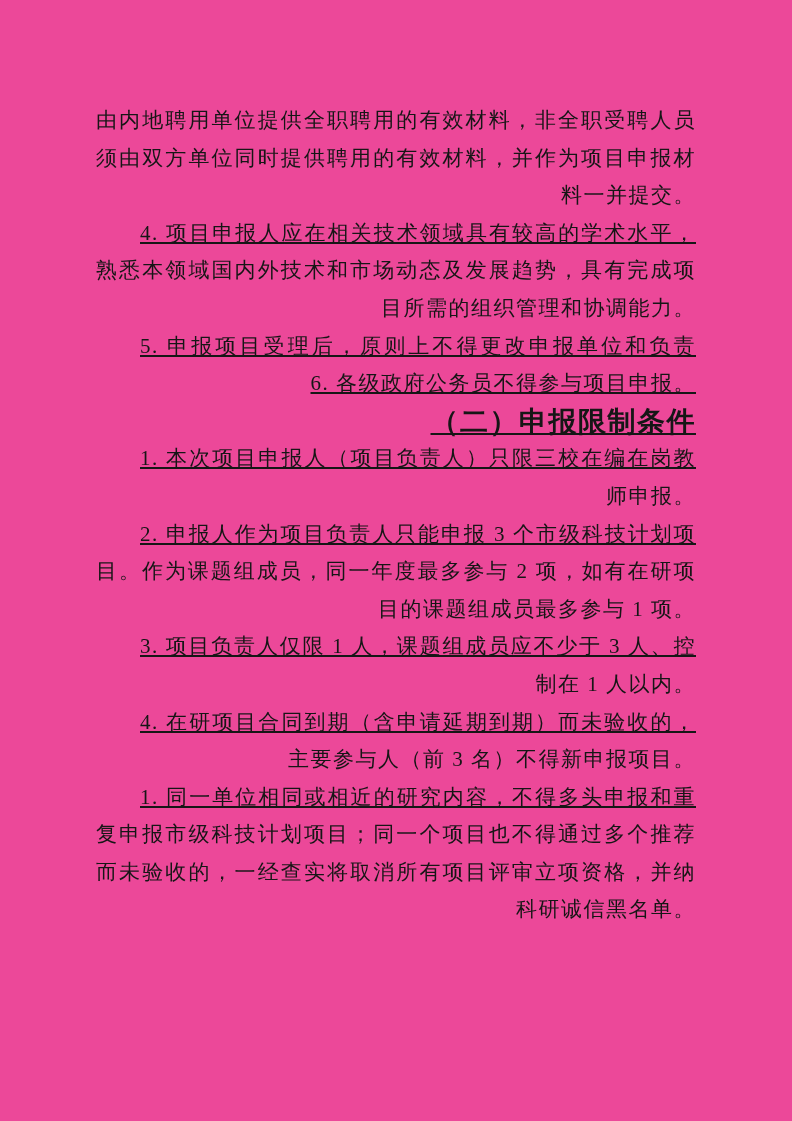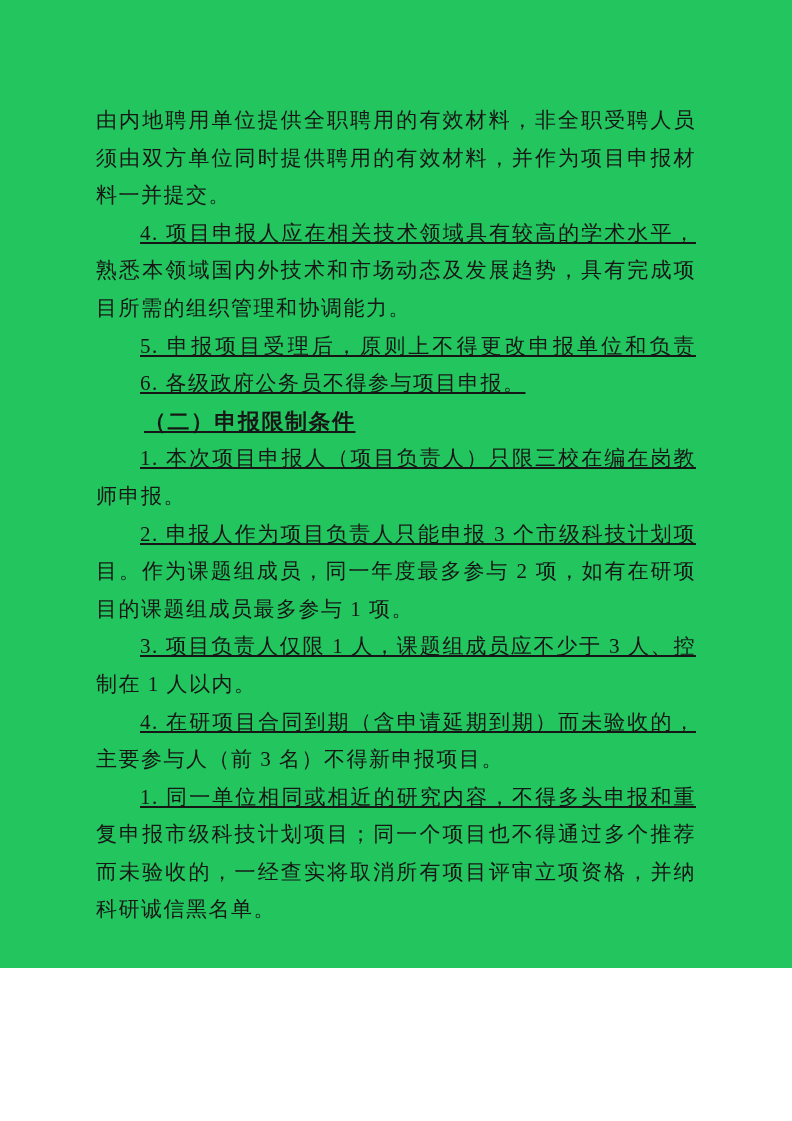--- a/index.html
+++ b/index.html
@@ -3,54 +3,54 @@
 <meta charset="utf-8">
 <style>
   html, body {
     margin: 0;
     padding: 0;
     background: #ffffff;
   }
   .page {
     position: relative;
     width: 792px;
-    height: 968px;
+    height: 1121px;
     margin: 0 auto;
-    background: #22c55e;
+    background: #ec4899;
     overflow: hidden;
     font-family: "Liberation Serif", "DejaVu Serif", serif;
   }
   .text-block {
     position: absolute;
     left: 96px;
     top: 102px;
     width: 600px;
     color: #161616;
     font-size: 21px;
     letter-spacing: 1.5px;
     line-height: 37.6px;
   }
   .line {
     width: 600px;
     height: 37.6px;
     overflow: hidden;
-    text-align: left;
+    text-align: right;
   }
   .line.justify {
     text-align: justify;
     text-align-last: justify;
     text-justify: inter-character;
   }
   .line.indent {
     text-indent: 44px;
     text-decoration: underline;
   }
   .line.heading {
     font-weight: 700;
-    font-size: 22px;
+    font-size: 28px;
     text-indent: 48px;
   }
 </style>
 </head>
 <body>
 
 <div class="page">
   <div class="text-block">
       <div class="line justify">由内地聘用单位提供全职聘用的有效材料，非全职受聘人员</div>
       <div class="line justify">须由双方单位同时提供聘用的有效材料，并作为项目申报材</div>

